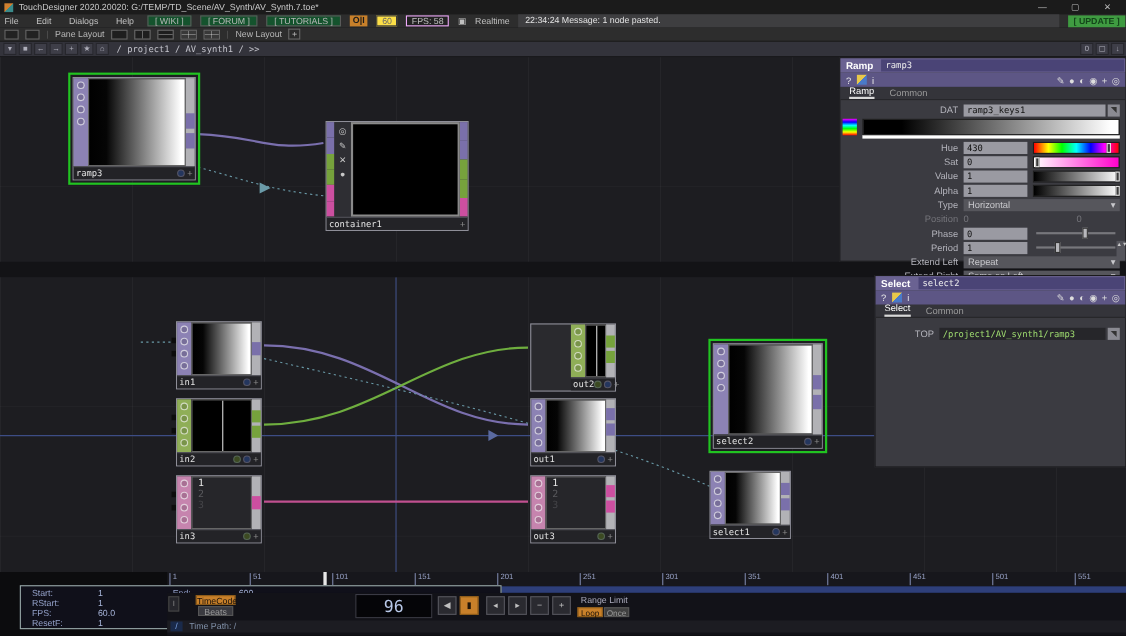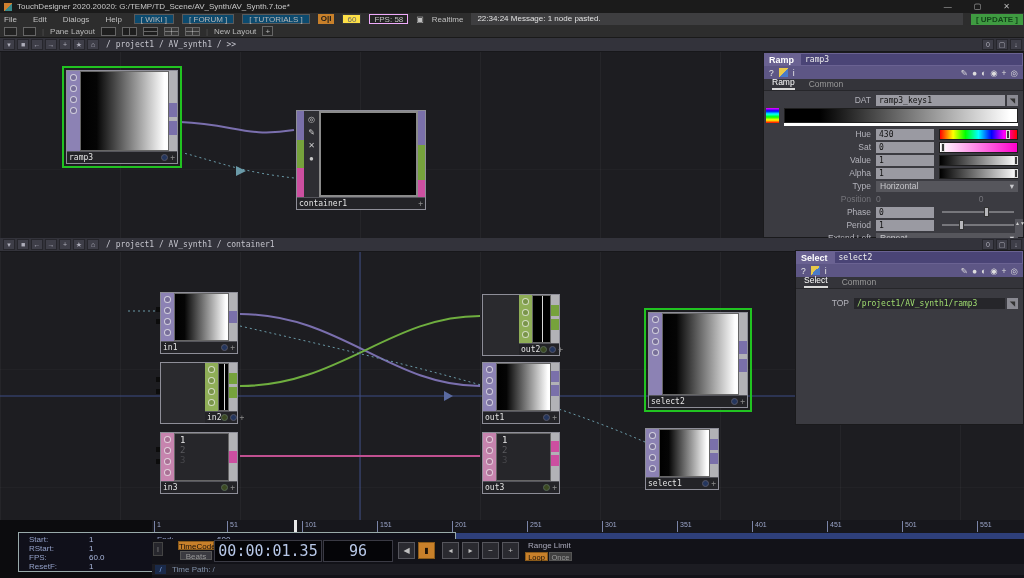--- a/index.html
+++ b/index.html
@@ -9,21 +9,21 @@
   .abs { position:absolute; }
 
   
   #titlebar { left:0; top:0; width:1024px; height:13px; background:#1b1b1b;
               display:flex; align-items:center; font-size:8px; color:#c8c8c8; }
   #tdlogo { width:8px; height:8px; margin:0 5px 0 4px; background:linear-gradient(135deg,#d08030 50%,#3a8a8a 50%); }
   #wincontrols { margin-left:auto; display:flex; gap:22px; margin-right:14px; color:#bbb; font-size:8px; }
   #menubar { left:0; top:13px; width:1024px; height:12px; background:#2d2d2d;
              display:flex; align-items:center; font-size:8px; color:#c0c0c0; gap:8px; }
   .menu-item { padding:0 4px; }
-  .link-btn { border:1px solid #5a5a5a; background:#0c4a6e; color:#b8b8b8; padding:0 6px; height:10px; line-height:9px; }
+  .link-btn { border:1px solid #5a5a5a; background:#14532d; color:#b8b8b8; padding:0 6px; height:10px; line-height:9px; }
   .oi-btn { background:#c8802a; color:#1a1a1a; padding:0 3px; height:10px; line-height:10px; font-weight:bold; }
   .dim-box { background:#fde047; color:#666; border:1px solid #3a3a3a; padding:0 4px; height:10px; line-height:9px; }
   .fps-box { background:#222; color:#c0c0c0; border:1px solid #f0abfc; padding:0 4px; height:10px; line-height:9px; }
   #status-msg { flex:1; background:#3e3e40; color:#e2e2e2; height:12px; line-height:12px; padding-left:6px; }
   #update-btn { background:#3f9b41; color:#14451a; font-weight:bold; padding:0 5px; height:11px; line-height:11px; margin-right:1px; }
   #toolbar { left:0; top:25px; width:1024px; height:13px; background:#2d2d2d; border-bottom:1px solid #1a1a1a;
              display:flex; align-items:center; font-size:8px; color:#b8b8b8; gap:6px; padding-left:4px; }
   .tool-ic { width:13px; height:9px; border:1px solid #666; background:#222; }
   .sep { color:#555; }
   .layout-preset { width:15px; height:9px; border:1px solid #666; background:#1e1e1e; }
@@ -370,35 +370,20 @@
     <div class="prow">
       <span class="plabel">Extend Right</span>
       <span class="pdrop">
         <span>Same as Left</span>
         <span>▾</span>
         </span>
     </div>
     <div class="scrollmini">▲▼</div>
   </div>
 
-  <div class="abs pane-bar" style="top:238px;">
-    <span class="pb-btn">▾</span>
-    <span class="pb-btn">■</span>
-    <span class="pb-btn">←</span>
-    <span class="pb-btn">→</span>
-    <span class="pb-btn">+</span>
-    <span class="pb-btn">★</span>
-    <span class="pb-btn">⌂</span>
-    <span class="pane-path">/ project1 / AV_synth1 / container1</span>
-    <span class="corner">
-      <span class="pb-btn">0</span>
-      <span class="pb-btn">▢</span>
-      <span class="pb-btn">↓</span>
-    </span>
-  </div>
 
   <div class="abs network" id="net-bottom">
     <svg class="wires" style="left:0;top:0;" width="1024" height="268" viewBox="0 0 1024 268">
       <line x1="0" y1="144" x2="795" y2="144" stroke="#3d4d85" stroke-width="1"></line>
       <line x1="360" y1="0" x2="360" y2="268" stroke="#3d4d85" stroke-width="1"></line>
       <polygon points="444,139 444,149 453,144" fill="#5a6aa0"></polygon>
       <path d="M240,62 C340,62 390,134 480,134" stroke="#7a6fae" stroke-width="2" fill="none"></path>
       <path d="M240,134 C340,134 390,64 480,64" stroke="#6fae3f" stroke-width="2" fill="none"></path>
       <line x1="240" y1="204" x2="480" y2="204" stroke="#c05090" stroke-width="2"></line>
       <path d="M128,59 L158,59" stroke="#6a9aa8" stroke-width="1" stroke-dasharray="2,3" fill="none"></path>
@@ -422,21 +407,21 @@
           <span>in1</span>
         <span class="mini">
             <span class="dotb"></span>
             <span class="plus-mini">+</span>
           </span>
         </div>
       <div class="notch" style="top:14px;"></div>
         <div class="notch" style="top:26px;"></div>
     </div>
 
-    <div class="node chop-fam" style="left:160px; top:110px; width:78px; height:62px;padding-left:44px;">
+    <div class="node chop-fam" style="left:160px; top:110px; width:78px; height:62px;">
       <div class="node-body">
         <div class="flags">
             <div class="fdot"></div>
             <div class="fdot"></div>
             <div class="fdot"></div>
             <div class="fdot"></div>
           </div>
         <div class="preview prev-chop"></div>
         <div class="conn">
             <div class="ctab c-green" style="top:10px;height:11px;"></div>
@@ -669,21 +654,20 @@
       <span>ResetF:</span>
         <b>1</b>
       <span>T Sig:</span>
       <b><span>4</span>&nbsp;&nbsp;&nbsp;<span>4</span></b>
     </div>
 
     <div id="transport">
       <span class="blk-i">I</span>
       <span class="tc-toggle" id="btn-timecode">TimeCode</span>
       <span class="tc-toggle" id="btn-beats">Beats</span>
-      <span class="lcd" id="lcd-time">00:00:01.35</span>
       <span class="lcd" id="lcd-frame">96</span>
       <span class="tr-btn" style="left:246px;">◀</span>
       <span class="tr-btn orange" style="left:266px;">▮</span>
       <span class="tr-btn" style="left:290px;">◂</span>
       <span class="tr-btn" style="left:310px;">▸</span>
       <span class="tr-btn" style="left:330px;">−</span>
       <span class="tr-btn" style="left:350px;">+</span>
       <span id="rl-label">Range Limit</span>
       <span id="btn-loop">Loop</span>
       <span id="btn-once">Once</span>

